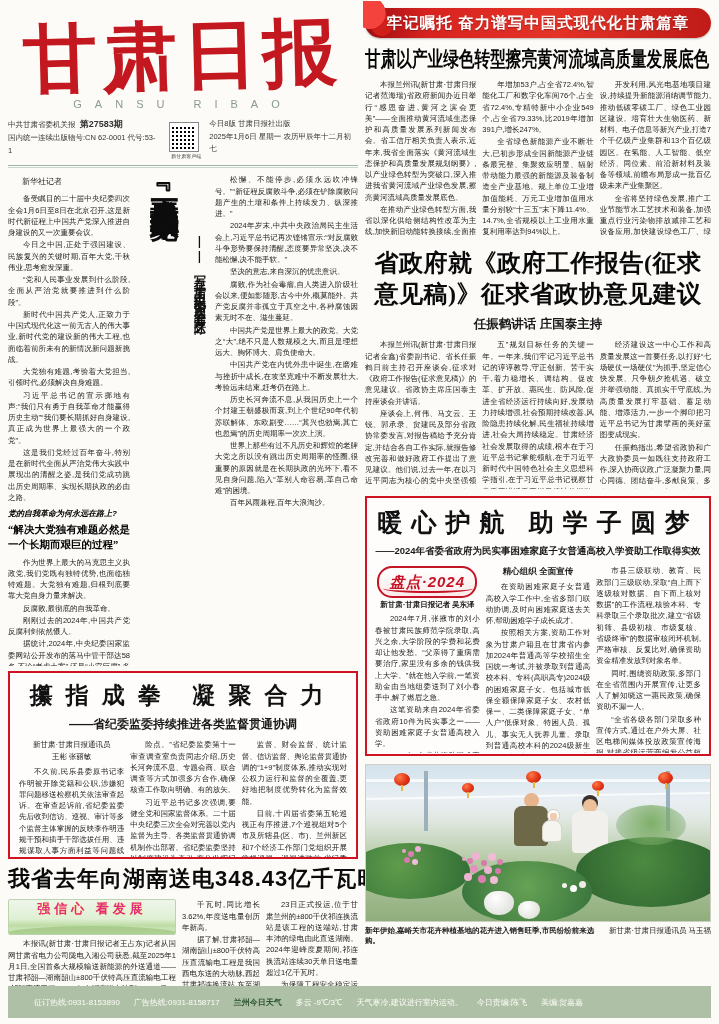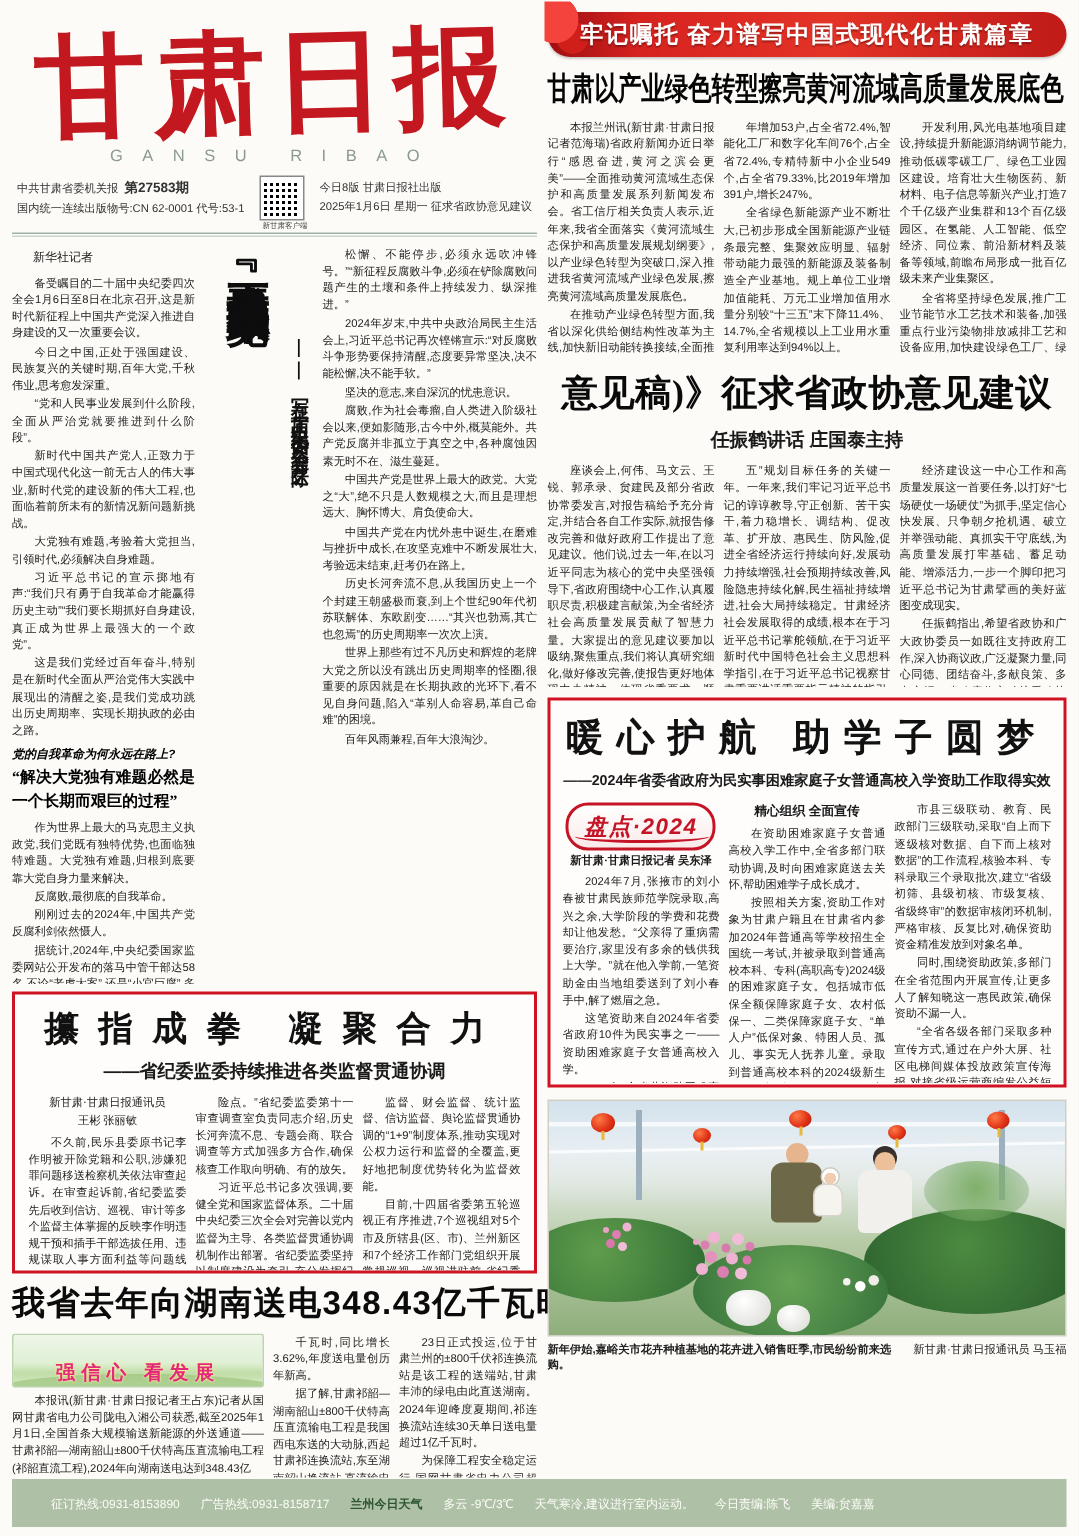--- a/index.html
+++ b/index.html
@@ -49,21 +49,21 @@
 
   
   .power { margin-top:5px; }
   .power-head { font-family:Liberation Sans, sans-serif; font-weight:900; font-size:22px; text-align:center; white-space:nowrap; letter-spacing:1px; color:#0b0b0b; }
   .power-cols { margin-top:5px; height:96px; }
   .p-c1 { width:168px; flex:none; }
   .p-c2 { width:78px; flex:none; }
   .p-c3 { flex:1; }
   .promo { height:36px; border:1px solid #bcd4ae; border-radius:2px; margin-bottom:3px;
       background:linear-gradient(180deg,#eef6ea 0%,#dff0d4 55%,#bfdca6 75%,#d9ecc8 100%);
-      display:flex; align-items:flex-end; justify-content:center; position:relative; overflow:hidden; }
+      display:flex; align-items:flex-start; justify-content:center; position:relative; overflow:hidden; }
   .promo::after { content:""; position:absolute; left:-10%; bottom:-16px; width:120%; height:24px; border-radius:50%; background:#9cc47e; opacity:.7; }
   .promo-text { font-weight:900; font-size:13px; color:#e12a7c; letter-spacing:4px; text-shadow:0 0 2px #ffec6e,0 0 1px #fff; z-index:1; }
 
   
   .banner { height:30px; border-radius:15px; background:linear-gradient(90deg,#9e0e12,#d7231f 18%,#e43327 55%,#c01b18); display:flex; align-items:center; justify-content:center; position:relative; box-shadow:0 1px 2px rgba(0,0,0,.25); }
   .banner-flag { position:absolute; left:-2px; top:-7px; width:34px; height:40px; background:radial-gradient(circle at 20% 30%,#f4433c 0 40%,transparent 41%), radial-gradient(circle at 55% 60%,#d01f1a 0 35%,transparent 36%); }
   .banner-text { color:#fff; font-weight:900; font-size:15.5px; letter-spacing:1px; z-index:1; text-shadow:0 1px 1px rgba(0,0,0,.3); }
   .a1-head { margin-top:7px; font-weight:900; font-size:21px; white-space:nowrap; transform:scaleX(.745); transform-origin:left center; width:135%; color:#050505; }
   .a1-cols { margin-top:6px; height:160px; }
 
@@ -116,21 +116,21 @@
           <div class="mh-block">
             <div><span>中共甘肃省委机关报</span>&nbsp;&nbsp;<span class="mh-issue">第27583期</span></div>
             <div>国内统一连续出版物号:CN 62-0001 代号:53-1</div>
           </div>
           <div class="qr">
             <div class="qr-fill"></div>
             <div class="qr-label">新甘肃客户端</div>
           </div>
           <div class="mh-block">
             <div>今日8版  甘肃日报社出版</div>
-            <div>2025年1月6日  星期一  征求省政协意见建议</div>
+            <div>2025年1月6日  星期一  农历甲辰年十二月初七</div>
           </div>
         </div>
         <div class="mh-divider"></div>
       </div>
 
       <div class="feature">
         <div class="f-c1">
           <div class="f-byline">新华社记者</div>
           <div>
               <p class="para">备受瞩目的二十届中央纪委四次全会1月6日至8日在北京召开,这是新时代新征程上中国共产党深入推进自身建设的又一次重要会议。</p>
@@ -230,24 +230,26 @@
             <p class="para">全省绿色新能源产业不断壮大,已初步形成全国新能源产业链条最完整、集聚效应明显、辐射带动能力最强的新能源及装备制造全产业基地。规上单位工业增加值能耗、万元工业增加值用水量分别较“十三五”末下降11.4%、14.7%,全省规模以上工业用水重复利用率达到94%以上。</p>
             <p class="para">我省持续推动产业绿色转型同黄河流域生态保护有机结合起来,着力构建绿色低碳循环发展的现代化产业体系,抢抓“强科技”“强工业”政策机遇,加快钢铁、有色、石化、水泥等重点行业节能工艺革新和装备升级改造,加大新能源</p>
           </div>
         <div class="col">
             <p class="para">开发利用,风光电基地项目建设,持续提升新能源消纳调节能力,推动低碳零碳工厂、绿色工业园区建设。培育壮大生物医药、新材料、电子信息等新兴产业,打造7个千亿级产业集群和13个百亿级园区。在氢能、人工智能、低空经济、同位素、前沿新材料及装备等领域,前瞻布局形成一批百亿级未来产业集聚区。</p>
             <p class="para">全省将坚持绿色发展,推广工业节能节水工艺技术和装备,加强重点行业污染物排放减排工艺和设备应用,加快建设绿色工厂、绿色园区和绿色供应链管理企业,建设低碳零碳园区,引导新兴产业向新能源富集的地区布局,加强可降解材料产品开发应用推广,推动生物发酵废弃物综合利用,加大农副食品加工、化工、印染等行业综合布局力度,促进高耗水行业中水回用工业废水循环利用。</p>
           </div>
       </div>
 
       <div class="a2">
+        <div class="a2-head">省政府就《政府工作报告(征求</div>
         <div class="a2-head">意见稿)》征求省政协意见建议</div>
         <div class="a2-speakers">任振鹤讲话  庄国泰主持</div>
         <div class="cols a2-cols">
           <div class="col">
+              <p class="para">本报兰州讯(新甘肃·甘肃日报记者金鑫)省委副书记、省长任振鹤日前主持召开座谈会,征求对《政府工作报告(征求意见稿)》的意见建议。省政协主席庄国泰主持座谈会并讲话。</p>
               <p class="para">座谈会上,何伟、马文云、王锐、郭承录、贠建民及部分省政协常委发言,对报告稿给予充分肯定,并结合各自工作实际,就报告修改完善和做好政府工作提出了意见建议。他们说,过去一年,在以习近平同志为核心的党中央坚强领导下,省政府围绕中心工作,认真履职尽责,积极建言献策,为全省经济社会高质量发展贡献了智慧力量。大家提出的意见建议要加以吸纳,聚焦重点,我们将认真研究细化,做好修改完善,使报告更好地体现中央精神、体现省委要求、顺应人民期待。</p>
             </div>
           <div class="col">
               <p class="para">五”规划目标任务的关键一年。一年来,我们牢记习近平总书记的谆谆教导,守正创新、苦干实干,着力稳增长、调结构、促改革、扩开放、惠民生、防风险,促进全省经济运行持续向好,发展动力持续增强,社会预期持续改善,风险隐患持续化解,民生福祉持续增进,社会大局持续稳定。甘肃经济社会发展取得的成绩,根本在于习近平总书记掌舵领航,在于习近平新时代中国特色社会主义思想科学指引,在于习近平总书记视察甘肃重要讲话重要指示精神的指引,凝聚着省政协和广大政协委员的努力和付出。2025年是“十四五”规划收官之年,我们要以习近平总书记“加快建设幸福美好新甘肃,不断开创富民兴陇新局面,奋力谱写中国式现代化甘肃篇章”殷切嘱托为指引,聚焦</p>
             </div>
           <div class="col">
               <p class="para">经济建设这一中心工作和高质量发展这一首要任务,以打好“七场硬仗一场硬仗”为抓手,坚定信心快发展、只争朝夕抢机遇、破立并举强动能、真抓实干守底线,为高质量发展打牢基础、蓄足动能、增添活力,一步一个脚印把习近平总书记为甘肃擘画的美好蓝图变成现实。</p>
               <p class="para">任振鹤指出,希望省政协和广大政协委员一如既往支持政府工作,深入协商议政,广泛凝聚力量,同心同德、团结奋斗,多献良策、多出实招。省政府将主动接受政协民主监督,认真办好政协提案,营造良好协商氛围,扎实推动各项工作落地落实,确保高质量完成“十四五”规划目标任务,为实现“十五五”良好开局打牢坚实基础。</p>
             </div>
         </div>

